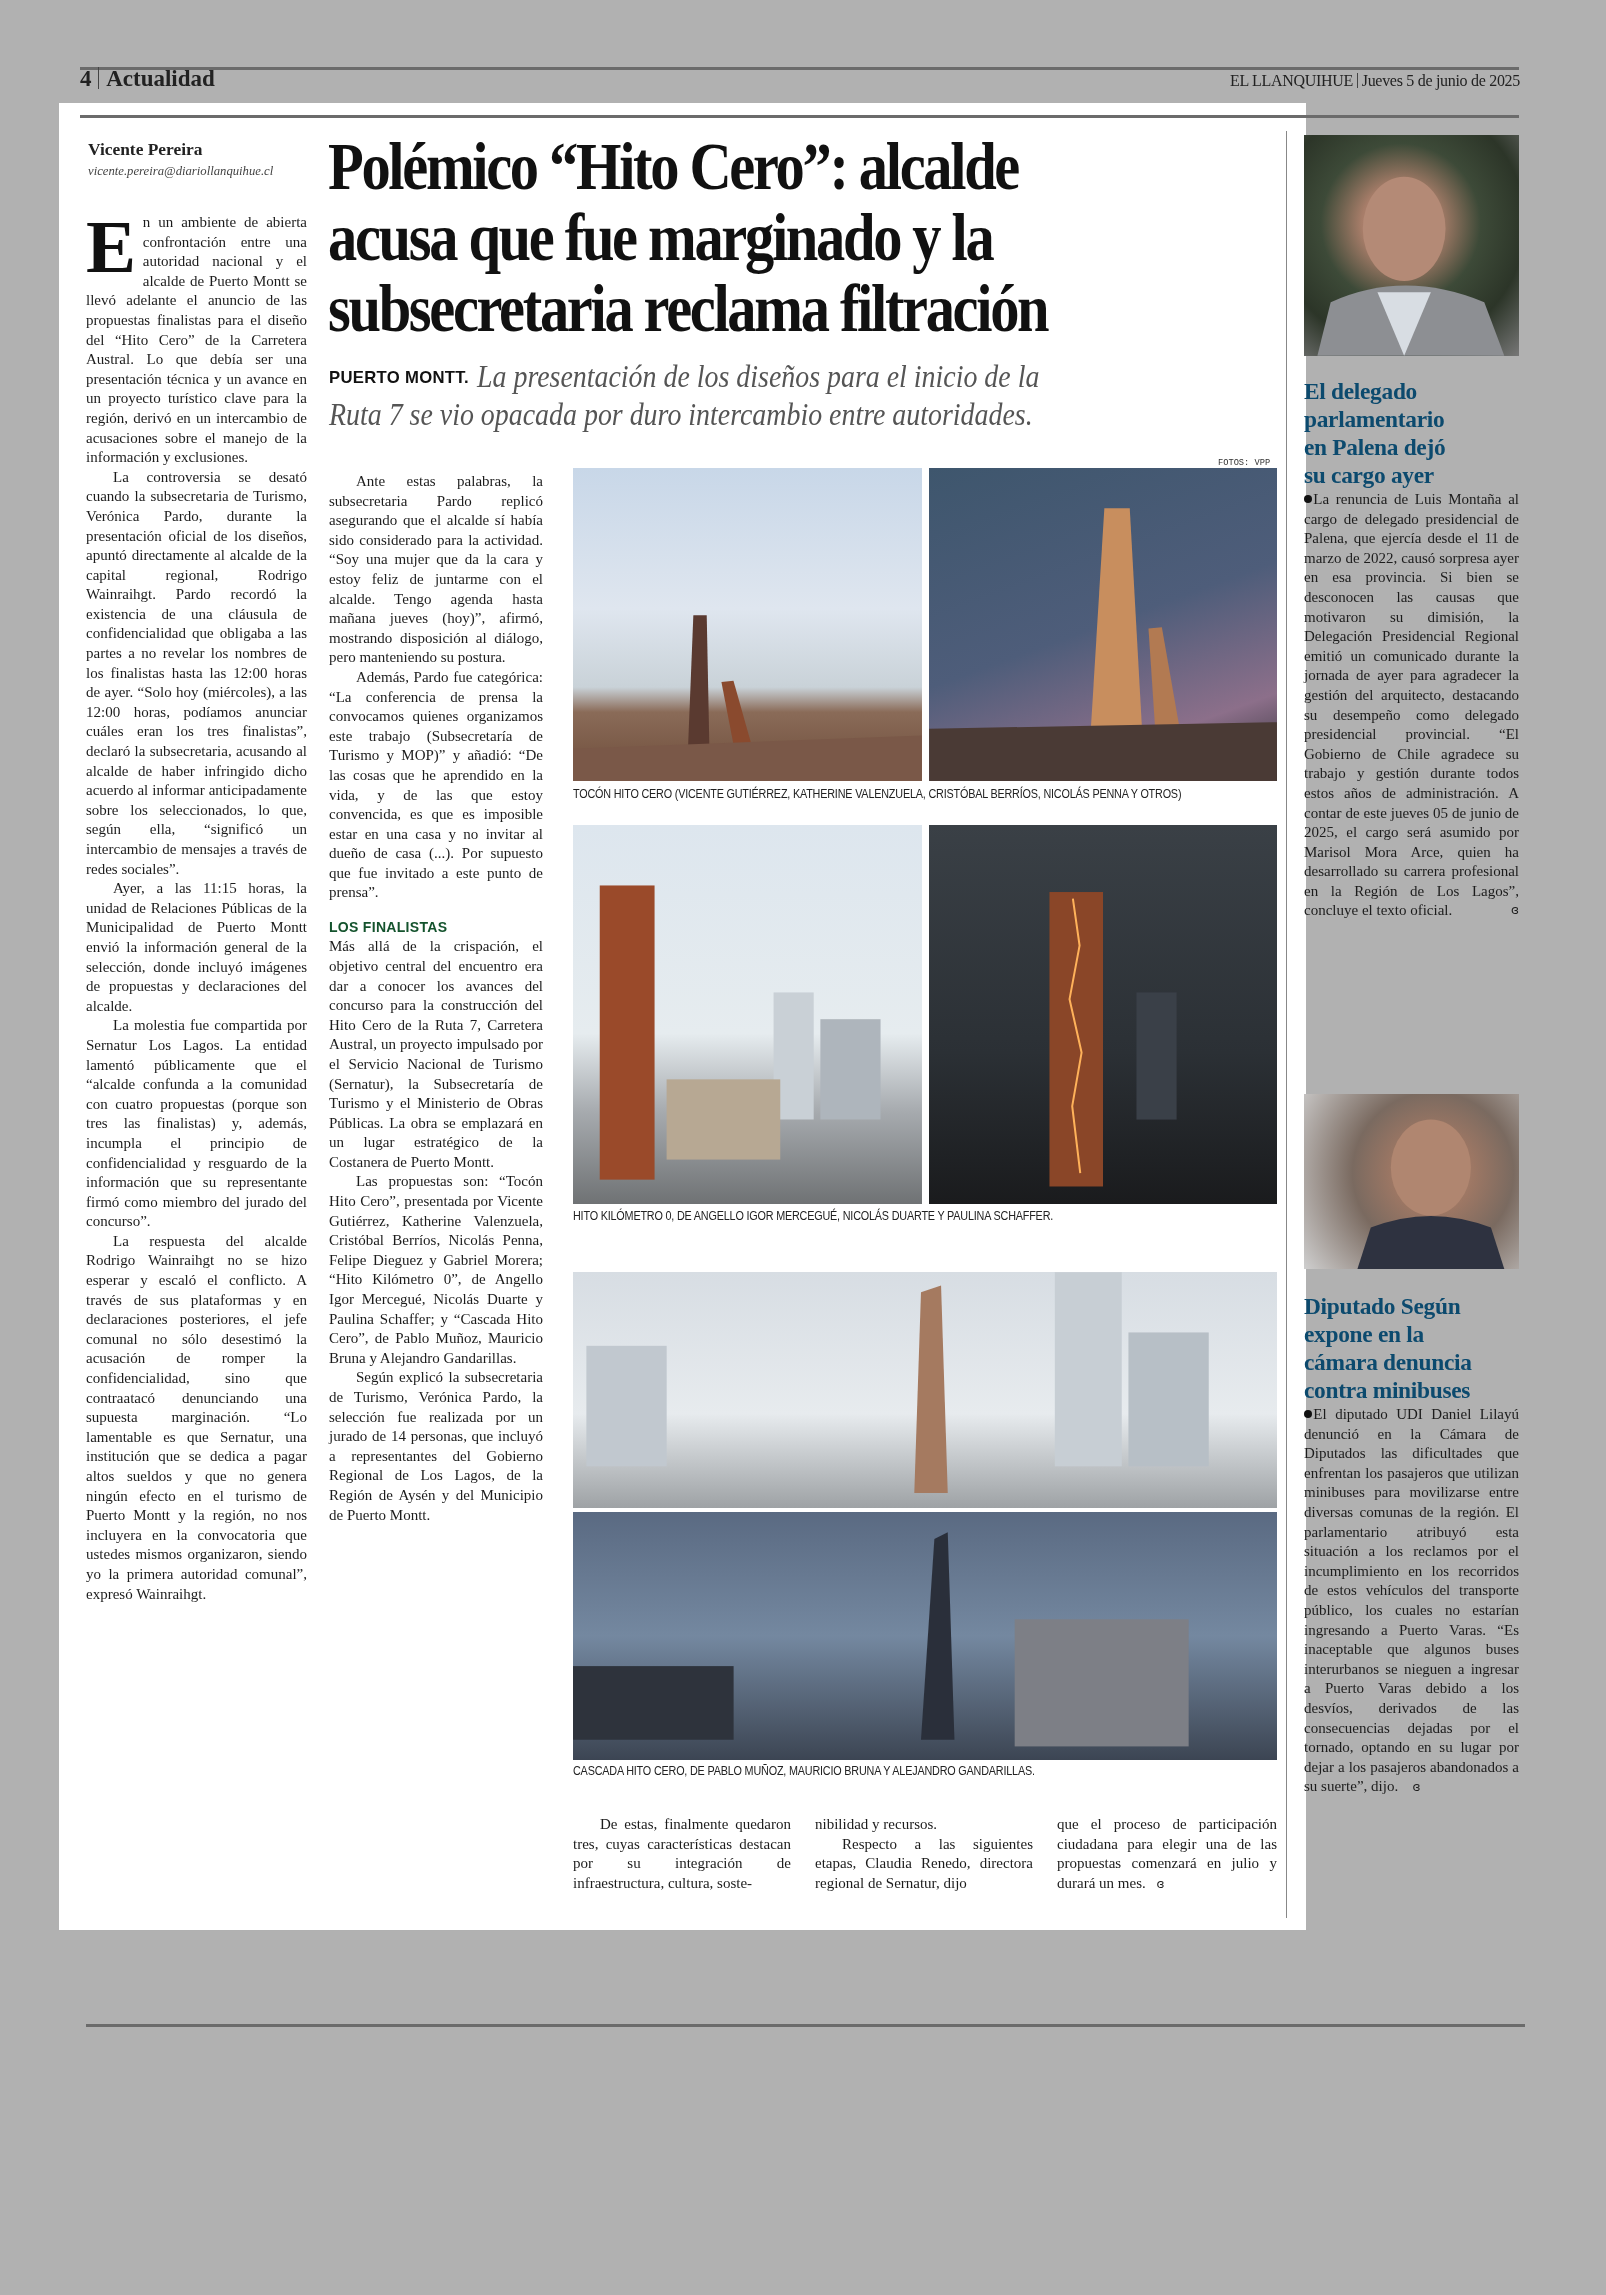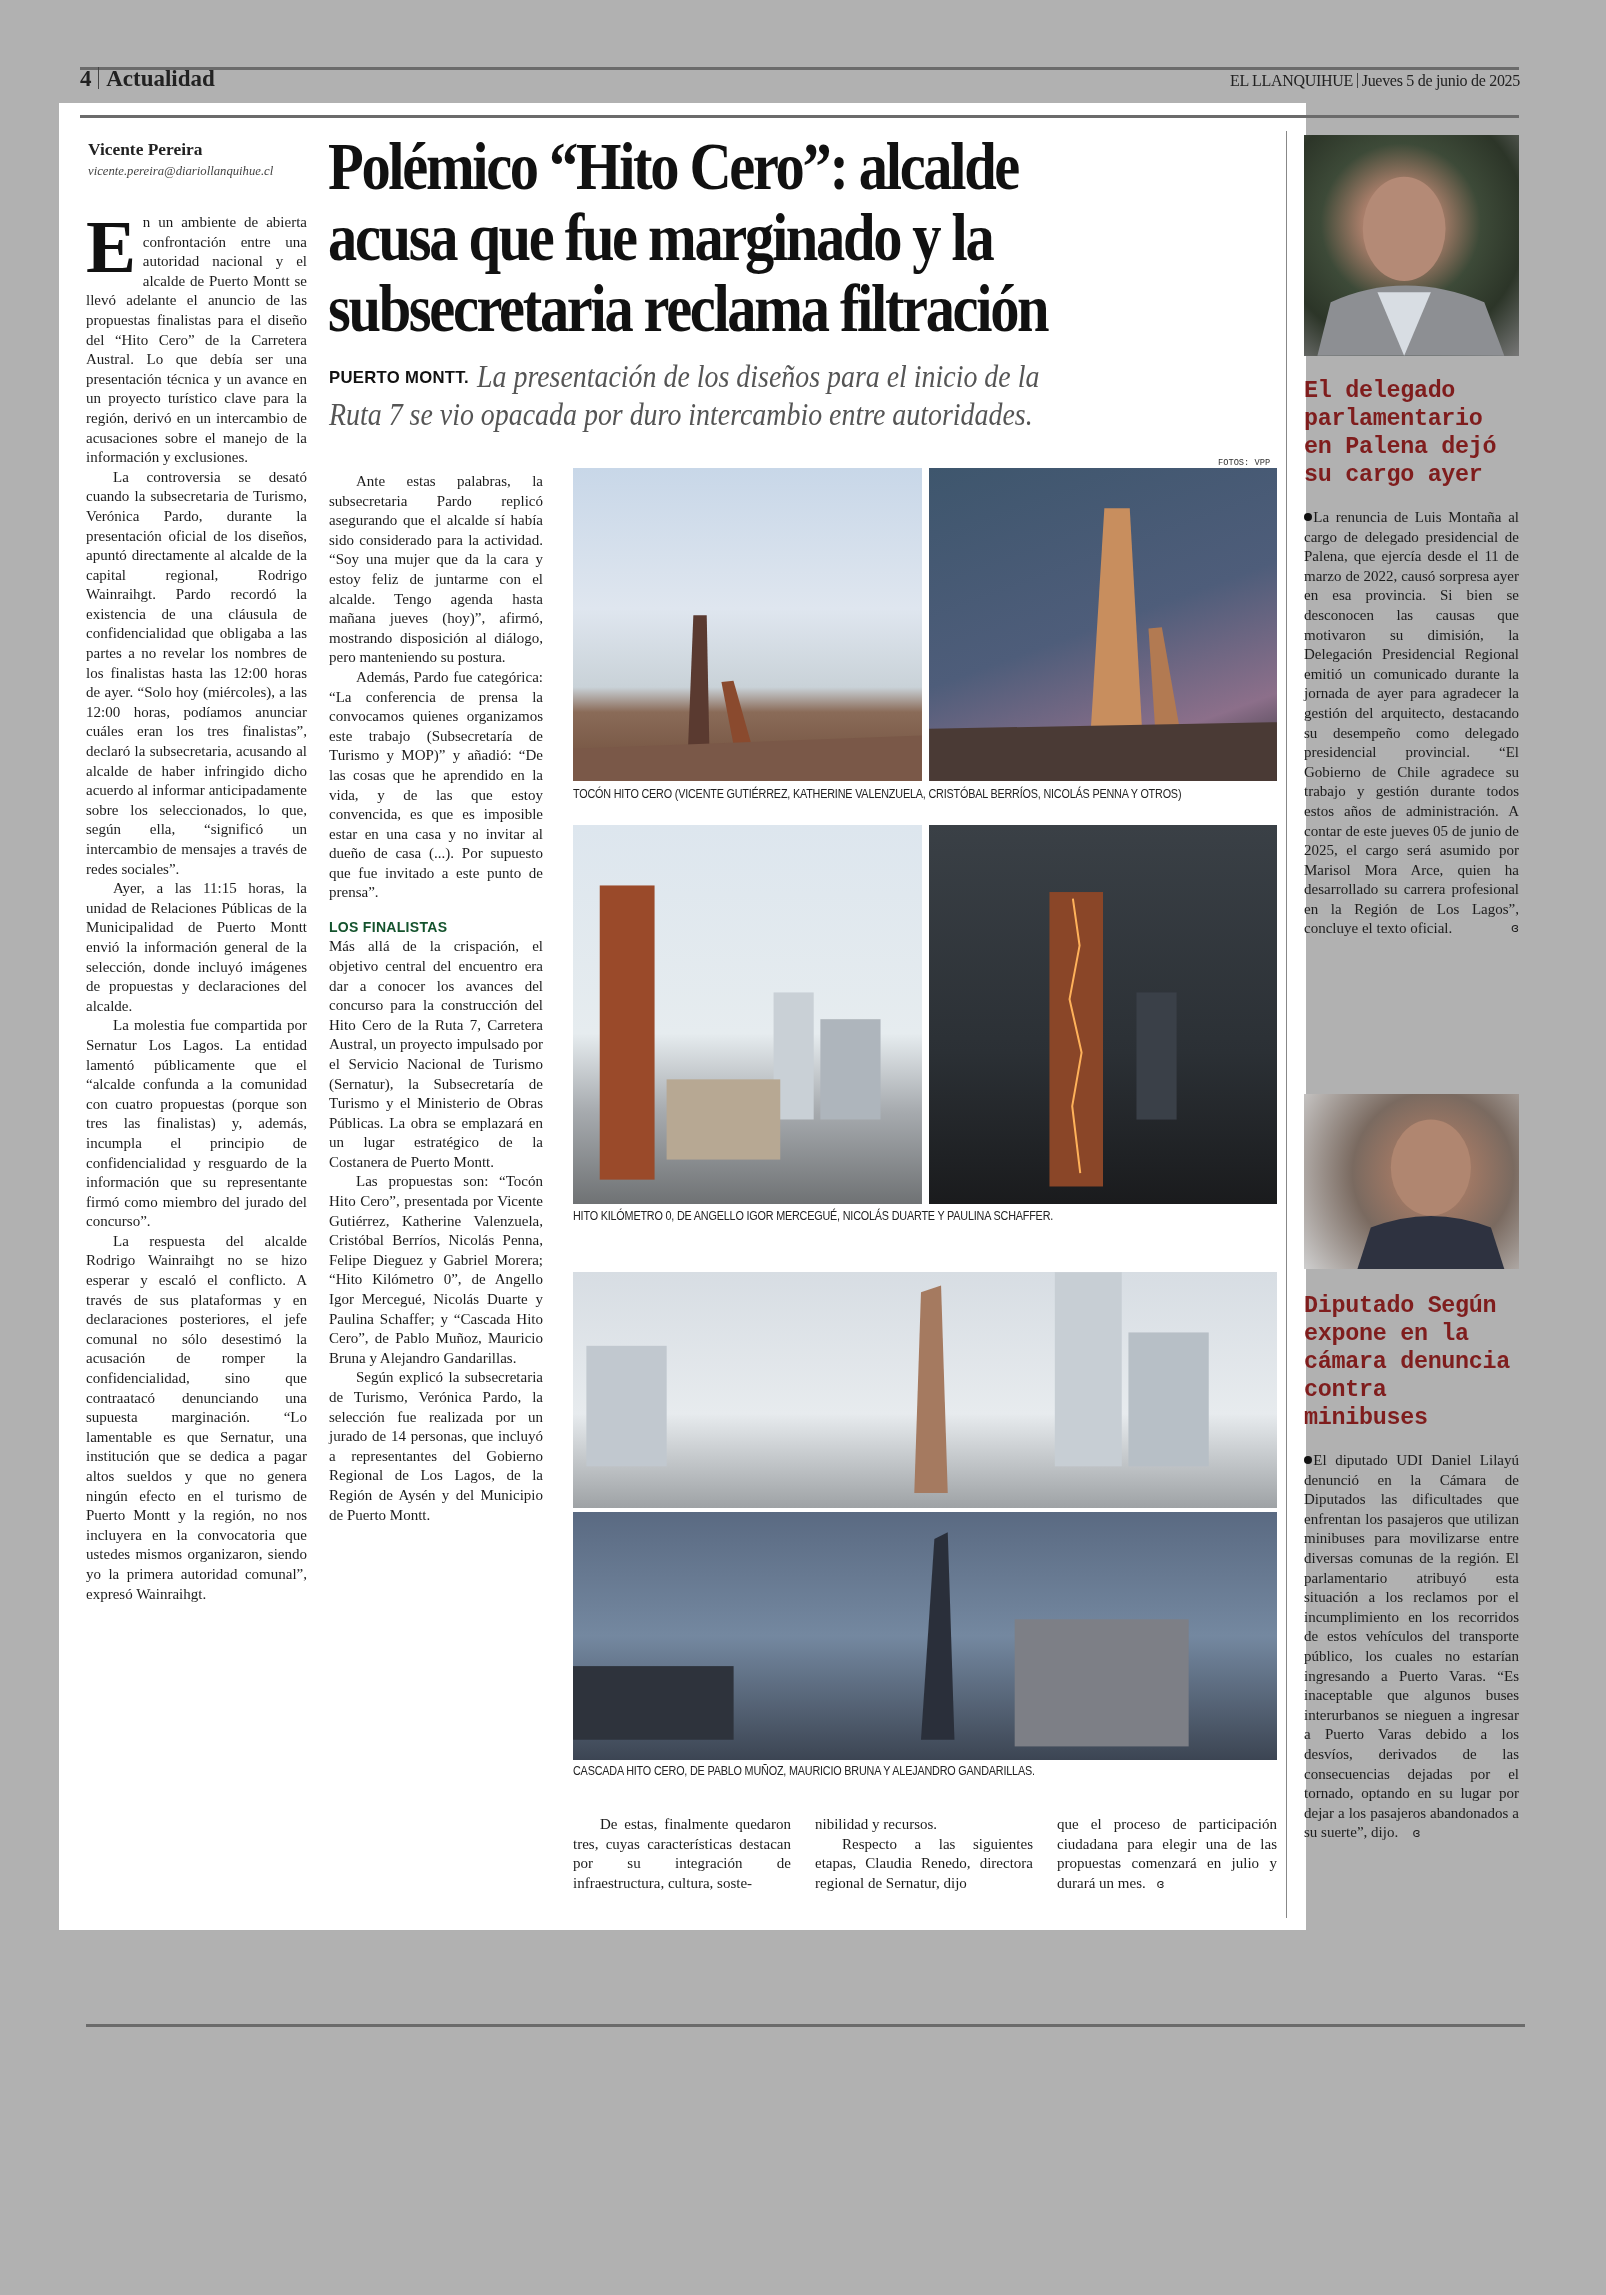--- a/index.html
+++ b/index.html
@@ -30,22 +30,22 @@
   .lede { position:absolute; left:329px; top:358px; width:950px; font-size:31px; line-height:37px; color:#555; white-space:nowrap; }
   .lede .place { font-family:"Liberation Sans", sans-serif; font-weight:bold; font-size:16.7px; color:#111; letter-spacing:0.3px; vertical-align:4px; }
   .lede .text { font-style:italic; font-family:"Liberation Serif", serif; display:inline-block; transform:scaleX(0.9); transform-origin:left center; }
   .credit { position:absolute; left:1218px; top:458px; font-family:Liberation Mono, monospace; font-size:8.7px; color:#333; }
 
   .photo { position:absolute; overflow:hidden; }
   .caption { position:absolute; font-family:"Liberation Sans", sans-serif; font-size:12px; color:#222; letter-spacing:-0.2px; transform:scaleX(0.9); transform-origin:left top; white-space:nowrap; }
 
   .vrule { position:absolute; left:1286px; top:131px; width:1.3px; height:1787px; background:#888; }
   .sidebar { position:absolute; left:1304px; width:215px; }
-  .side-title { font-family:Liberation Mono, monospace; font-weight:bold; font-size:23.4px; line-height:28px; color:#7f1d1d; letter-spacing:-0.3px; }
-  .side-body { font-size:15px; line-height:19.6px; text-align:justify; color:#1c1c1c; margin-top:19px; }
+  .side-title { font-family:Liberation Serif, serif; font-weight:bold; font-size:23.4px; line-height:28px; color:#0c4a6e; letter-spacing:-0.3px; }
+  .side-body { font-size:15px; line-height:19.6px; text-align:justify; color:#1c1c1c; margin-top:1px; }
   .bullet { display:inline-block; width:8px; height:8px; border-radius:50%; background:#111; margin-right:1.3px; vertical-align:1.3px; }
   .side-photo { position:absolute; overflow:hidden; }
   .side-end-mark { float:right; font-family:"DejaVu Sans", sans-serif; font-size:12px; }
 </style>
 </head>
 <body>
 
 <div class="white-page"></div>
 <div class="topline"></div>
 <div class="section">

